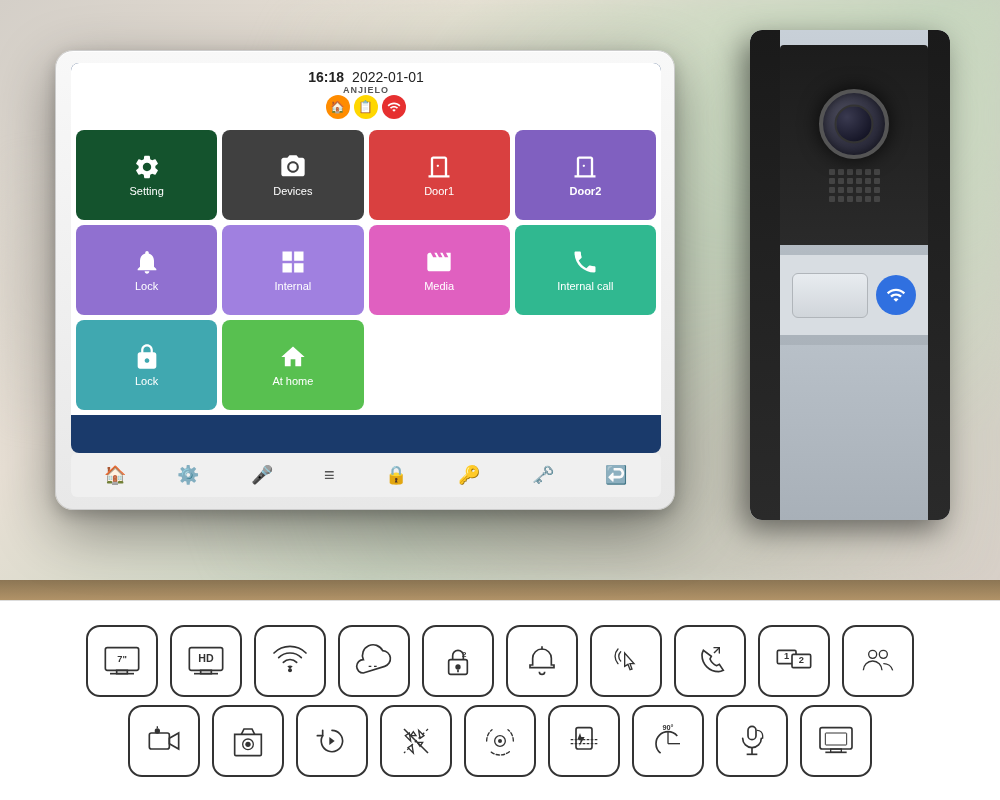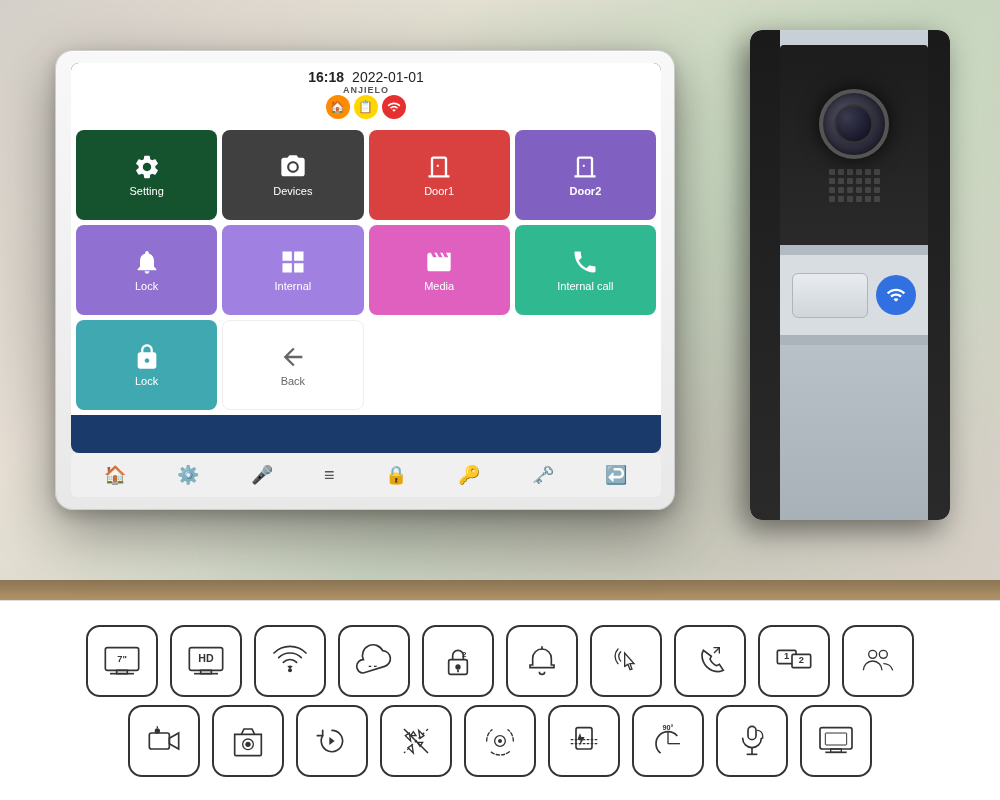--- a/index.html
+++ b/index.html
@@ -444,27 +444,27 @@
           <span>Internal call</span>
         </div>
 
         <div class="app-tile tile-teal">
           <svg viewBox="0 0 24 24" fill="white">
             <path d="M18 8h-1V6c0-2.76-2.24-5-5-5S7 3.24 7 6v2H6c-1.1 0-2 .9-2 2v10c0 1.1.9 2 2 2h12c1.1 0 2-.9 2-2V10c0-1.1-.9-2-2-2zm-6 9c-1.1 0-2-.9-2-2s.9-2 2-2 2 .9 2 2-.9 2-2 2zm3.1-9H8.9V6c0-1.71 1.39-3.1 3.1-3.1 1.71 0 3.1 1.39 3.1 3.1v2z"></path>
           </svg>
           <span>Lock</span>
         </div>
 
-
-        <div class="app-tile tile-white">
-          <svg viewBox="0 0 24 24" fill="#666">
-            <path d="M20 11H7.83l5.59-5.59L12 4l-8 8 8 8 1.41-1.41L7.83 13H20v-2z"></path>
-          </svg>
-          <span style="color:#666">Back</span>
-        </div>
+        <div class="app-tile tile-lime">
+          <svg viewBox="0 0 24 24" fill="white">
+            <path d="M10 20v-6h4v6h5v-8h3L12 3 2 12h3v8z"></path>
+          </svg>
+          <span>At home</span>
+        </div>
+
 
       </div>
     </div>
 
     <div class="monitor-bottom-bar">
       <span class="bottom-bar-icon">🏠</span>
       <span class="bottom-bar-icon">⚙️</span>
       <span class="bottom-bar-icon">🎤</span>
       <span class="bottom-bar-icon">≡</span>
       <span class="bottom-bar-icon">🔒</span>

